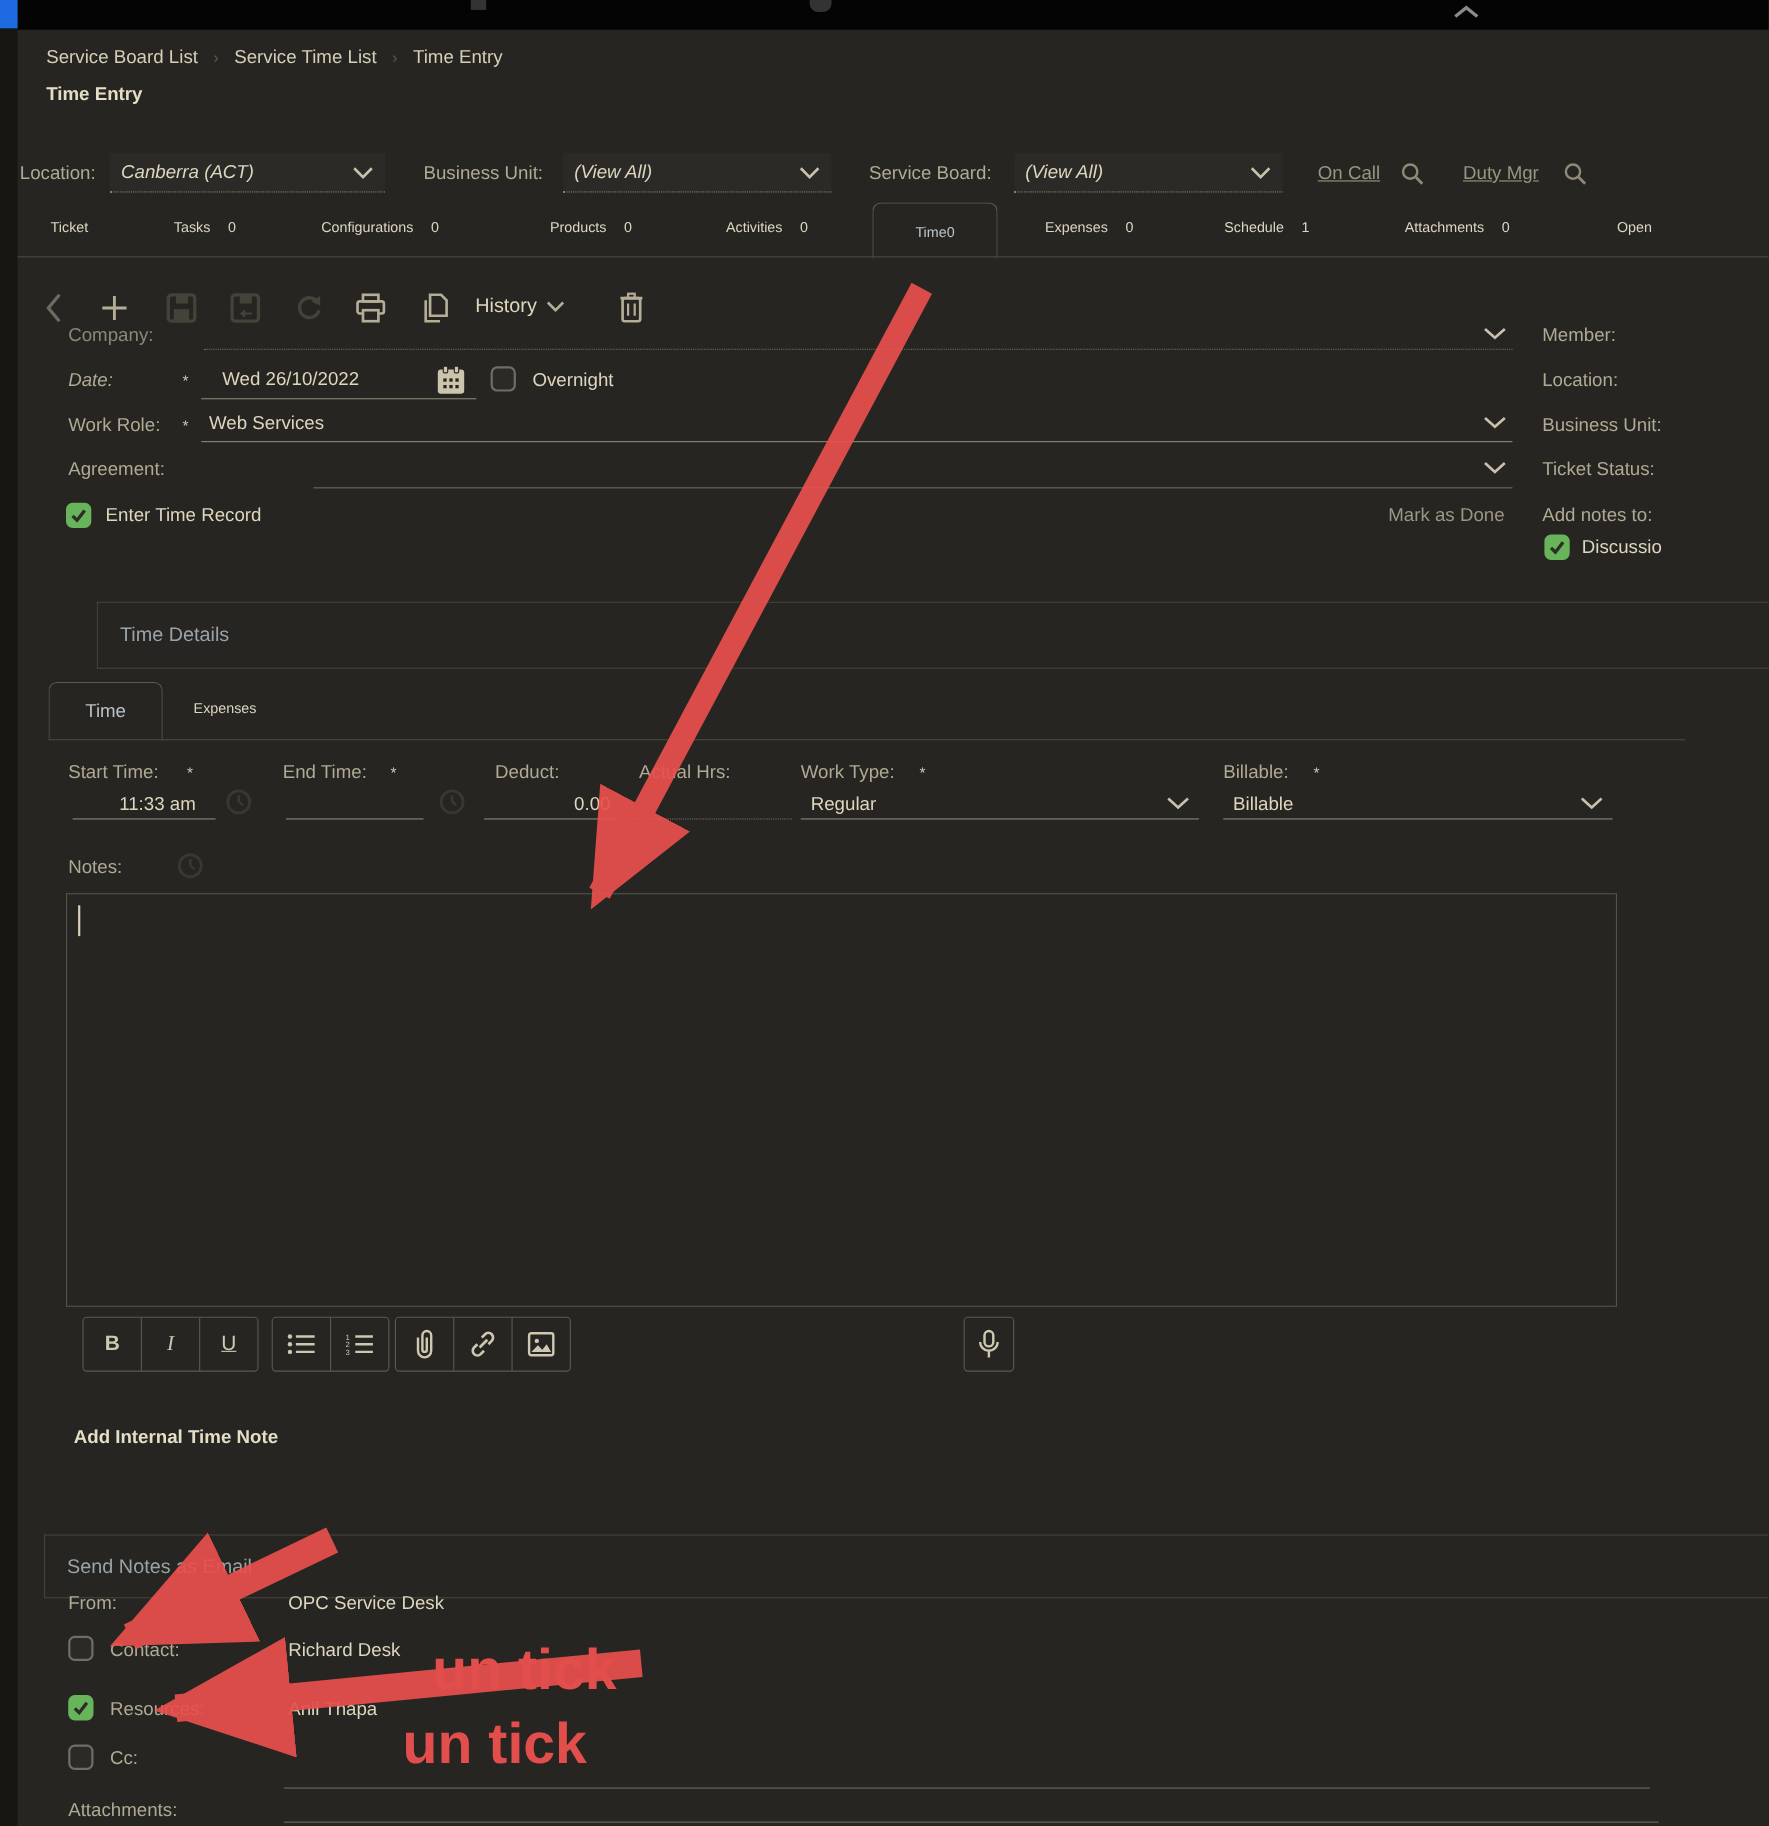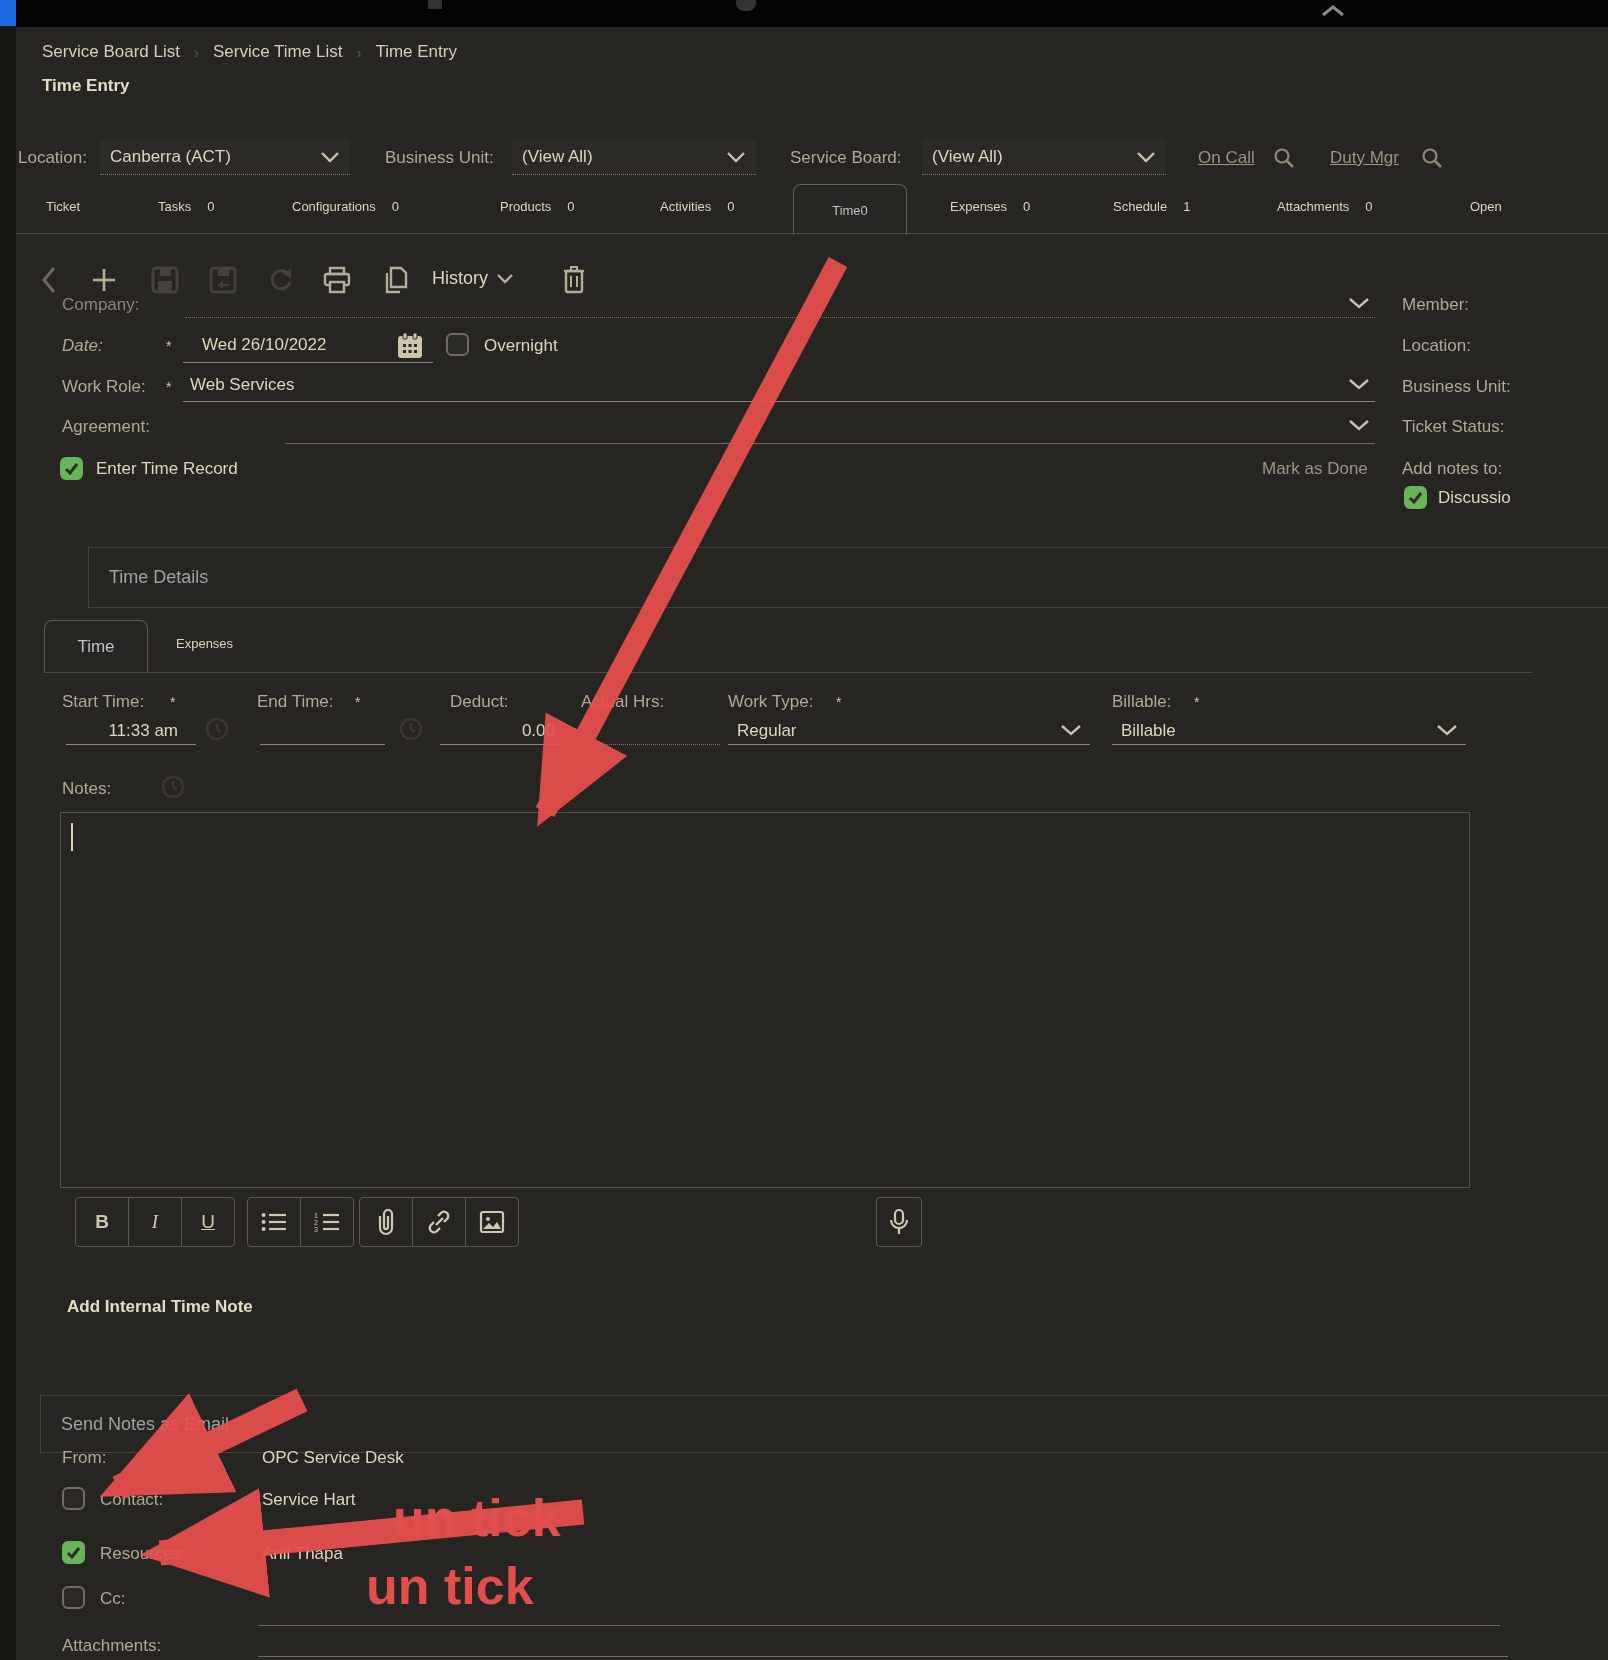--- a/index.html
+++ b/index.html
@@ -20,21 +20,21 @@
   .val{color:#ded7be;font-size:17px;white-space:nowrap;}
   .star{color:#cfc8b0;font-size:14px;}
   .link{color:#9b9580;font-size:17px;text-decoration:underline;}
   .sechead{color:#9aa3a7;font-size:18px;}
   .uline{height:1px;background:#8d8675;}
   .uline.dim{background:#6e6a5e;}
   .dotline{height:0;border-bottom:1px dotted #7b7666;}
   .divline{height:1px;background:#4b4942;}
   
   .ffield{height:36px;background:#2b2a27;border-bottom:1px dotted #85806f;display:flex;align-items:center;
-    justify-content:space-between;padding:0 10px;box-sizing:border-box;}
+    justify-content:space-between;padding:0 10px;box-sizing:border-box;font-style:italic;}
   .ffield .val{font-size:17px;}
   
   .tab{color:#ddd6bf;font-size:13px;white-space:nowrap;}
   .tab .cnt{margin-left:16px;}
   .tabbox{border:1px solid #5f5d57;border-bottom:none;border-radius:8px 8px 0 0;background:#262522;
     display:flex;align-items:center;justify-content:center;}
   .tabbox .tab{color:#bcc5c9;}
   
   .cb{width:23px;height:23px;border-radius:6px;border:2px solid #716d64;background:#2b2a26;box-sizing:border-box;}
   .cb.checked{background:#67b45b;border-color:#67b45b;display:flex;align-items:center;justify-content:center;}
@@ -419,21 +419,21 @@
 
   <div class="abs secbox" style="left:40px;top:1395px;width:1568px;height:58px;">
     <span class="sechead">Send Notes as Email</span>
   </div>
 
   <div class="abs lbl" style="left:62px;top:1448px;">From:</div>
   <div class="abs val" style="left:262px;top:1448px;">OPC Service Desk</div>
 
   <div class="abs cb" style="left:62px;top:1487px;"></div>
   <div class="abs lbl" style="left:100px;top:1490px;">Contact:</div>
-  <div class="abs val" style="left:262px;top:1490px;">Service Hart</div>
+  <div class="abs val" style="left:262px;top:1490px;">Richard Desk</div>
 
   <div class="abs cb checked" style="left:62px;top:1541px;">
     <svg width="15" height="13">
         <polyline points="2,7 6,11 13,2" fill="none" stroke="#2e2d29" stroke-width="3"></polyline>
       </svg>
     </div>
   <div class="abs lbl" style="left:100px;top:1544px;">Resources:</div>
   <div class="abs val" style="left:262px;top:1544px;">Anil Thapa</div>
 
   <div class="abs cb" style="left:62px;top:1586px;"></div>

